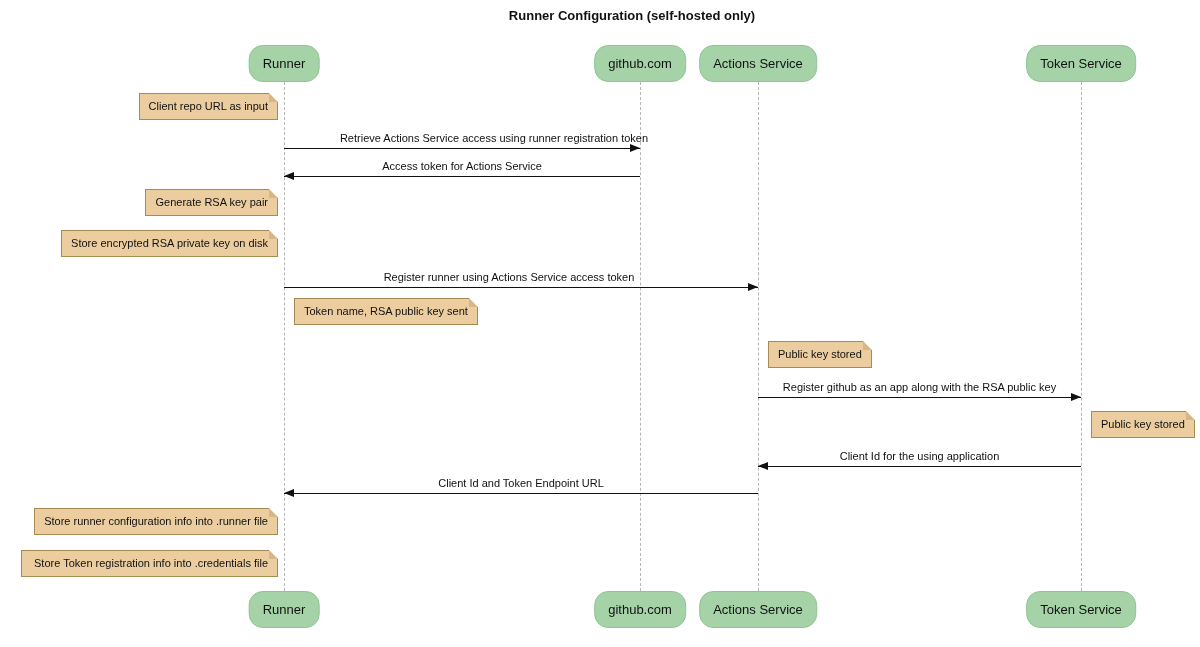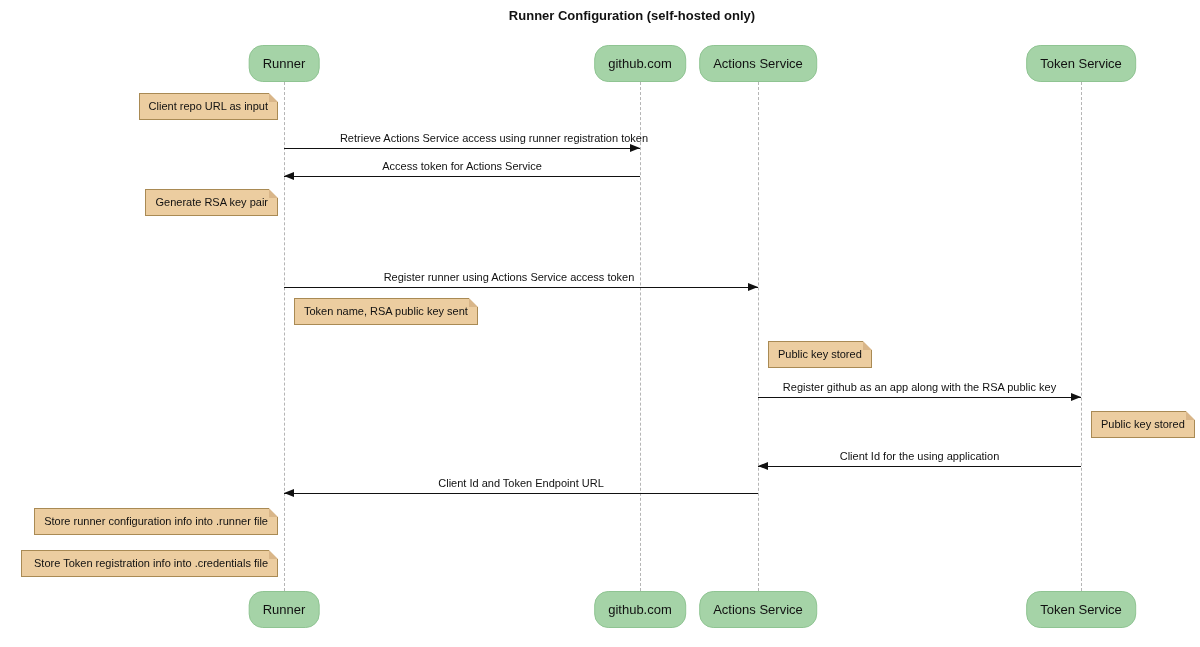--- a/index.html
+++ b/index.html
@@ -114,18 +114,19 @@
     <div class="msg-line right" style="left: 284px; width: 474px; top: 287px;"></div>
     <div class="msg-label" style="left: 509px; top: 271px;">Register runner using Actions Service access token</div>
     <div class="msg-line right" style="left: 758px; width: 323px; top: 397px;"></div>
     <div class="msg-label" style="left: 919.5px; top: 381px;">Register github as an app along with the RSA public key</div>
     <div class="msg-line left" style="left: 758px; width: 323px; top: 466px;"></div>
     <div class="msg-label" style="left: 919.5px; top: 450px;">Client Id for the using application</div>
     <div class="msg-line left" style="left: 284px; width: 474px; top: 493px;"></div>
     <div class="msg-label" style="left: 521px; top: 477px;">Client Id and Token Endpoint URL</div>
     <div class="note note-left" style="top: 93px; right: 922px;">Client repo URL as input</div>
     <div class="note note-left" style="top: 189px; right: 922px;">Generate RSA key pair</div>
+    <div class="note note-left" style="top: 230px; right: 922px;">Store encrypted RSA private key on disk</div>
     <div class="note note-right" style="top: 298px; left: 294px;">Token name, RSA public key sent</div>
     <div class="note note-right" style="top: 341px; left: 768px;">Public key stored</div>
     <div class="note note-right" style="top: 411px; left: 1091px;">Public key stored</div>
     <div class="note note-left" style="top: 508px; right: 922px;">Store runner configuration info into .runner file</div>
     <div class="note note-left" style="top: 550px; right: 922px; padding-left: 12px;">Store Token registration info into .credentials file</div>
   </div>
 
 </body></html>

